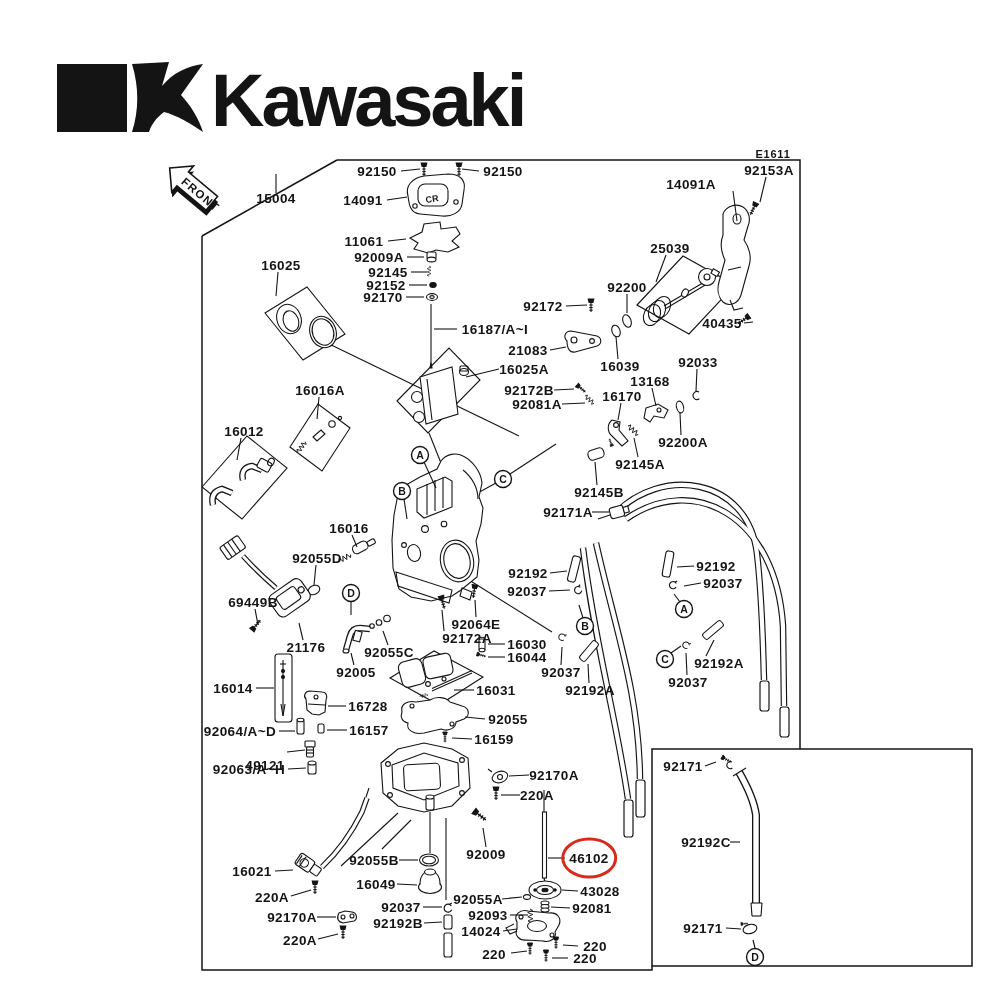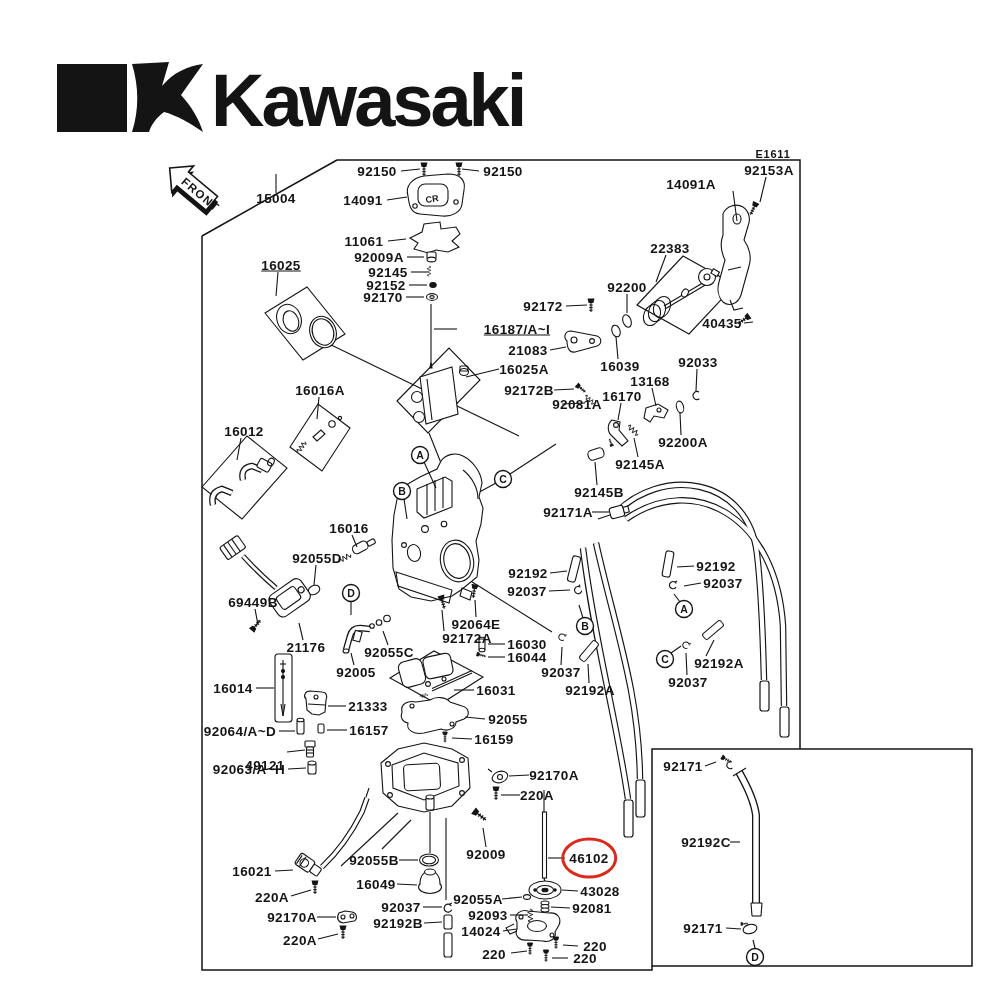--- a/index.html
+++ b/index.html
@@ -538,48 +538,48 @@
 <div id="labels">
       <div class="plabel" style="left: 276px; top: 166px; margin-top: 32px;">15004</div>
       <div class="plabel" style="left: 377px; top: 171px;">92150</div>
       <div class="plabel" style="left: 503px; top: 171px;">92150</div>
       <div class="plabel" style="left: 363px; top: 200px;">14091</div>
       <div class="plabel" style="left: 364px; top: 241px;">11061</div>
       <div class="plabel" style="left: 379px; top: 257px;">92009A</div>
       <div class="plabel" style="left: 388px; top: 272px;">92145</div>
       <div class="plabel" style="left: 386px; top: 285px;">92152</div>
       <div class="plabel" style="left: 383px; top: 297px;">92170</div>
-      <div class="plabel" style="left: 517px; top: 329px; text-decoration: underline;">16187/A~I</div>
-      <div class="plabel" style="left: 281px; top: 265px; text-decoration: underline;">16025</div>
+      <div class="plabel" style="left: 495px; top: 329px;">16187/A~I</div>
+      <div class="plabel" style="left: 281px; top: 265px;">16025</div>
       <div class="plabel" style="left: 543px; top: 306px;">92172</div>
-      <div class="plabel" style="left: 670px; top: 248px;">22383</div>
+      <div class="plabel" style="left: 670px; top: 248px;">25039</div>
       <div class="plabel" style="left: 691px; top: 184px;">14091A</div>
       <div class="plabel" style="left: 769px; top: 170px;">92153A</div>
       <div class="plabel" style="left: 627px; top: 287px;">92200</div>
       <div class="plabel" style="left: 722px; top: 323px;">40435</div>
       <div class="plabel" style="left: 528px; top: 350px;">21083</div>
       <div class="plabel" style="left: 524px; top: 369px;">16025A</div>
       <div class="plabel" style="left: 529px; top: 390px;">92172B</div>
-      <div class="plabel" style="left: 537px; top: 404px; margin-left: 40px;">92081A</div>
+      <div class="plabel" style="left: 537px; top: 404px;">92081A</div>
       <div class="plabel" style="left: 620px; top: 366px;">16039</div>
       <div class="plabel" style="left: 650px; top: 381px;">13168</div>
       <div class="plabel" style="left: 622px; top: 396px;">16170</div>
       <div class="plabel" style="left: 698px; top: 362px;">92033</div>
       <div class="plabel" style="left: 683px; top: 442px;">92200A</div>
       <div class="plabel" style="left: 640px; top: 464px;">92145A</div>
       <div class="plabel" style="left: 599px; top: 492px;">92145B</div>
       <div class="plabel" style="left: 568px; top: 512px;">92171A</div>
       <div class="plabel" style="left: 320px; top: 390px;">16016A</div>
       <div class="plabel" style="left: 244px; top: 431px;">16012</div>
       <div class="plabel" style="left: 349px; top: 528px;">16016</div>
       <div class="plabel" style="left: 317px; top: 558px;">92055D</div>
       <div class="plabel" style="left: 253px; top: 602px;">69449B</div>
       <div class="plabel" style="left: 306px; top: 647px;">21176</div>
       <div class="plabel" style="left: 233px; top: 688px;">16014</div>
-      <div class="plabel" style="left: 368px; top: 706px;">21333</div>
+      <div class="plabel" style="left: 368px; top: 706px;">16728</div>
       <div class="plabel" style="left: 240px; top: 731px;">92064/A~D</div>
       <div class="plabel" style="left: 369px; top: 730px;">16157</div>
       <div class="plabel" style="left: 265px; top: 753px; margin-top: 12px;">49121</div>
       <div class="plabel" style="left: 249px; top: 769px;">92063/A~H</div>
       <div class="plabel" style="left: 356px; top: 672px;">92005</div>
       <div class="plabel" style="left: 389px; top: 652px;">92055C</div>
       <div class="plabel" style="left: 476px; top: 624px;">92064E</div>
       <div class="plabel" style="left: 467px; top: 638px;">92172A</div>
       <div class="plabel" style="left: 527px; top: 644px;">16030</div>
       <div class="plabel" style="left: 527px; top: 657px;">16044</div>

